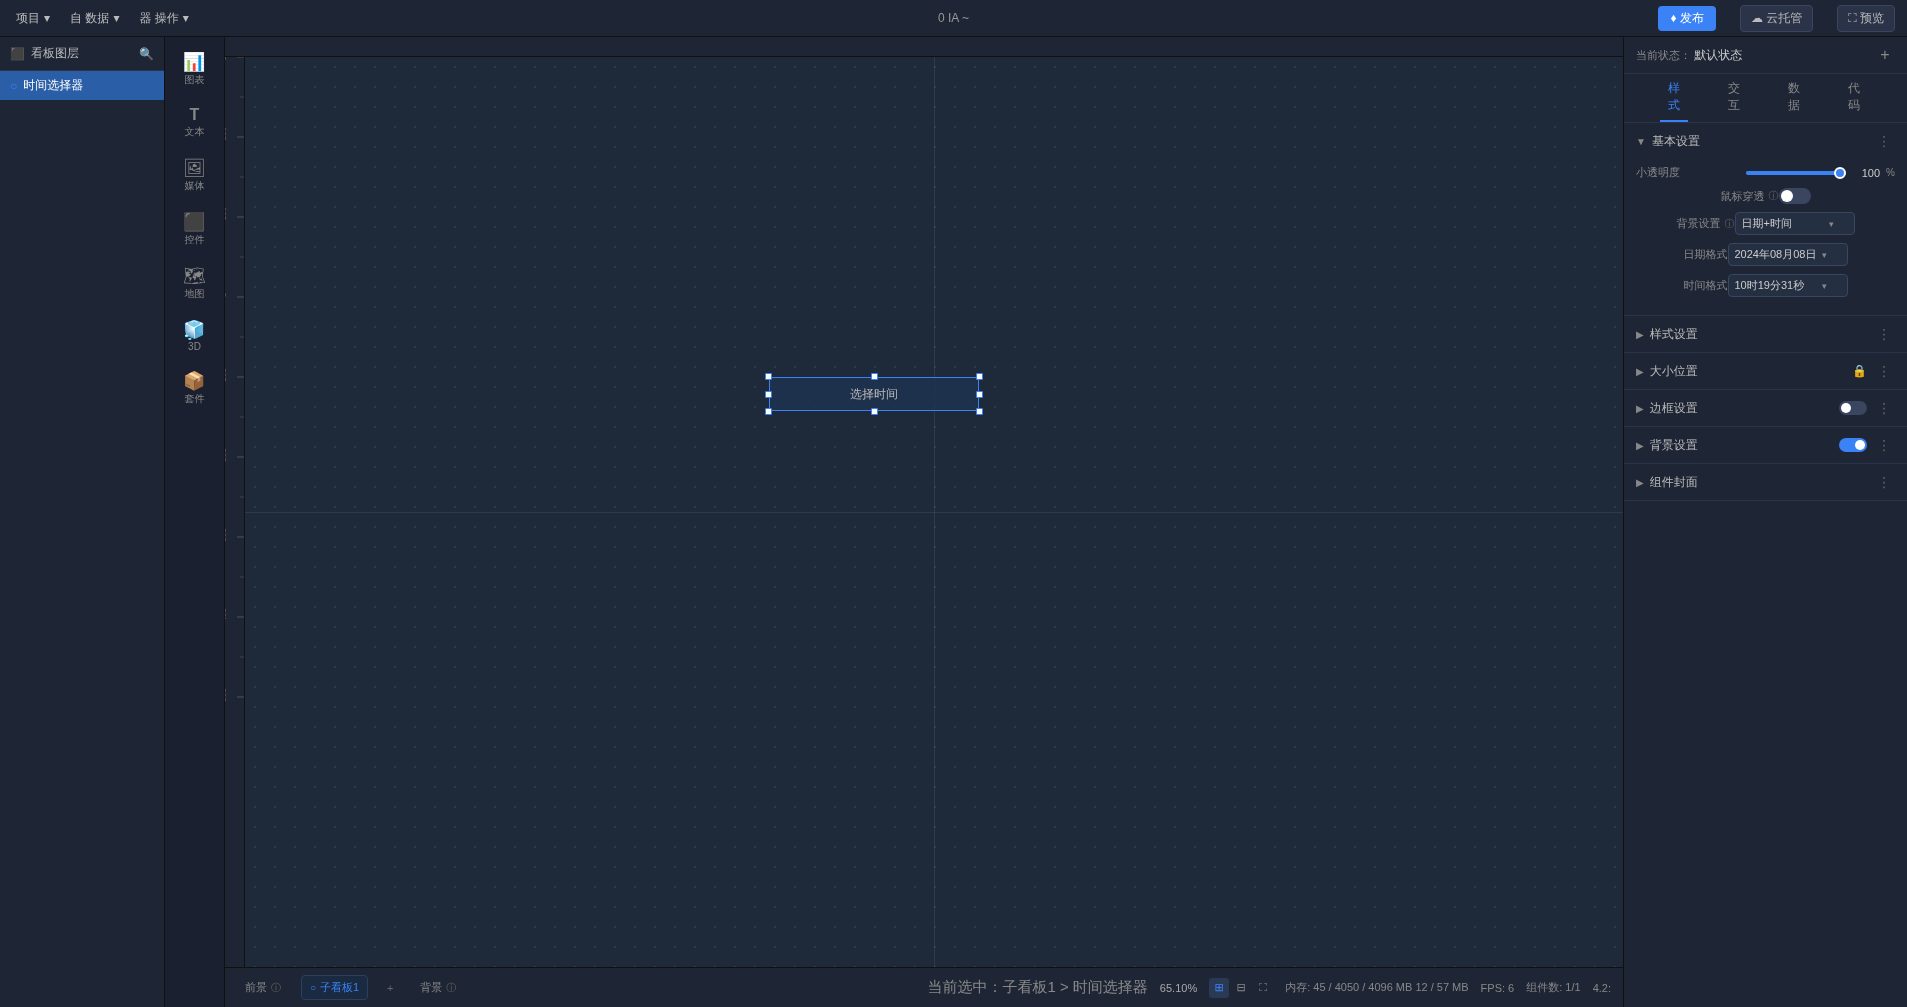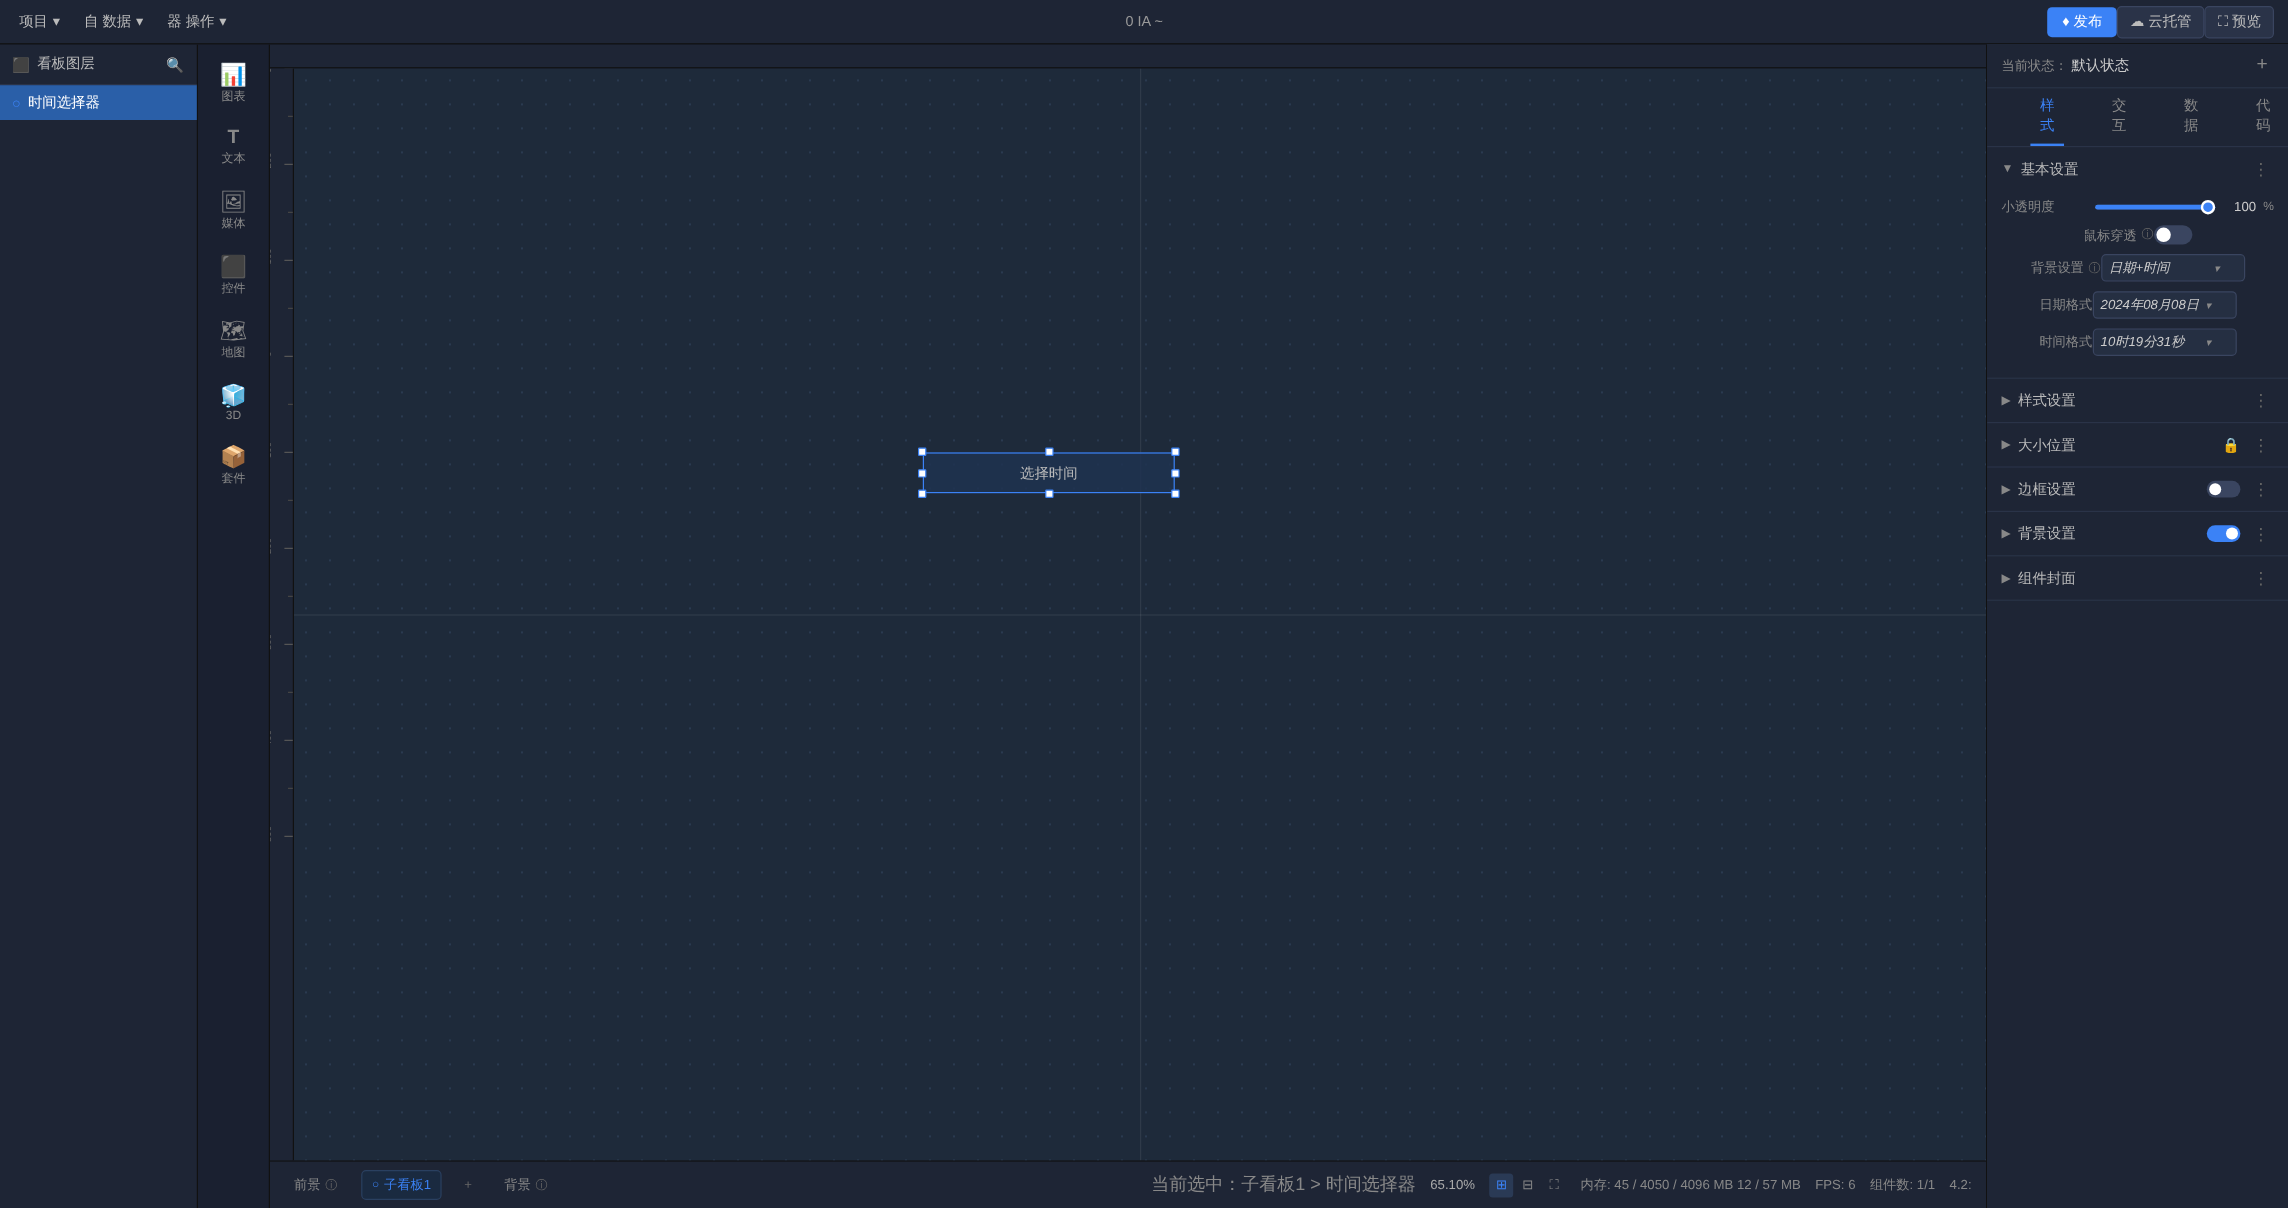--- a/index.html
+++ b/index.html
@@ -35,21 +35,21 @@
     .topbar-center {
       position: absolute;
       left: 50%;
       transform: translateX(-50%);
       color: #999;
       font-size: 12px;
     }
     .topbar-right {
       display: flex;
       align-items: center;
-      gap: 0;
+      gap: 24px;
       padding: 0 12px;
       justify-content: center;
     }
     .btn-publish {
       background: #3b82f6;
       color: white;
       border: none;
       border-radius: 4px;
       padding: 4px 12px;
       cursor: pointer;
@@ -267,21 +267,21 @@
       display: flex;
       align-items: center;
       gap: 12px;
       font-size: 11px;
       color: #888;
     }
     .zoom-val { color: #aaa; }
 
     
     #right-panel {
-      width: 252px;
+      width: 284px;
       background: #1e2535;
       border-left: 1px solid #111;
       display: flex;
       flex-direction: column;
       flex-shrink: 0;
       overflow-y: auto;
     }
     .rp-header {
       display: flex;
       align-items: center;
@@ -442,21 +442,20 @@
       color: #ccc;
       border-radius: 4px;
       padding: 3px 20px 3px 6px;
       font-size: 11px;
       cursor: pointer;
       position: relative;
       min-width: 120px;
       display: flex;
       align-items: center;
       justify-content: space-between;
-      font-style: italic;
     }
     .prop-select-arrow { color: #888; font-size: 9px; }
 
     
     .three-dots {
       color: #666;
       font-size: 14px;
       cursor: pointer;
       padding: 2px 4px;
     }

